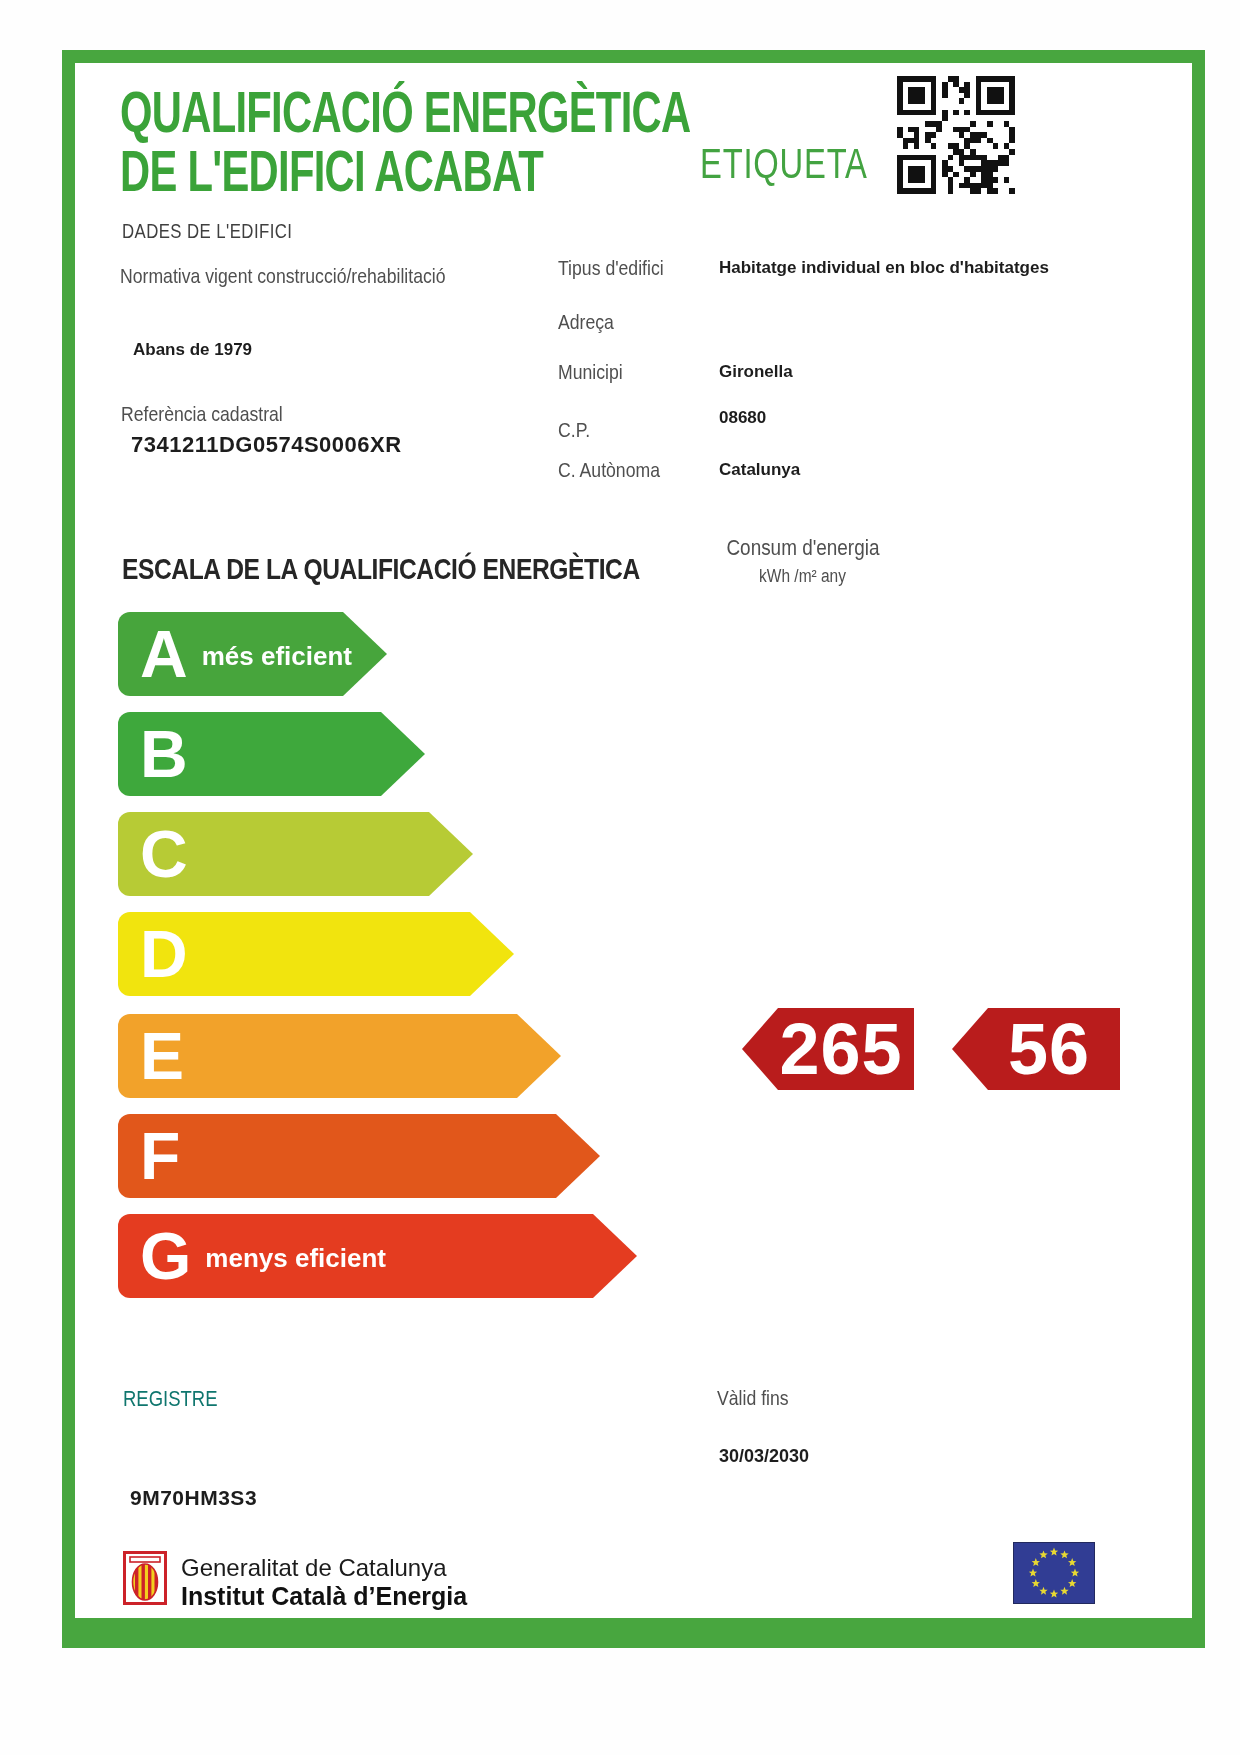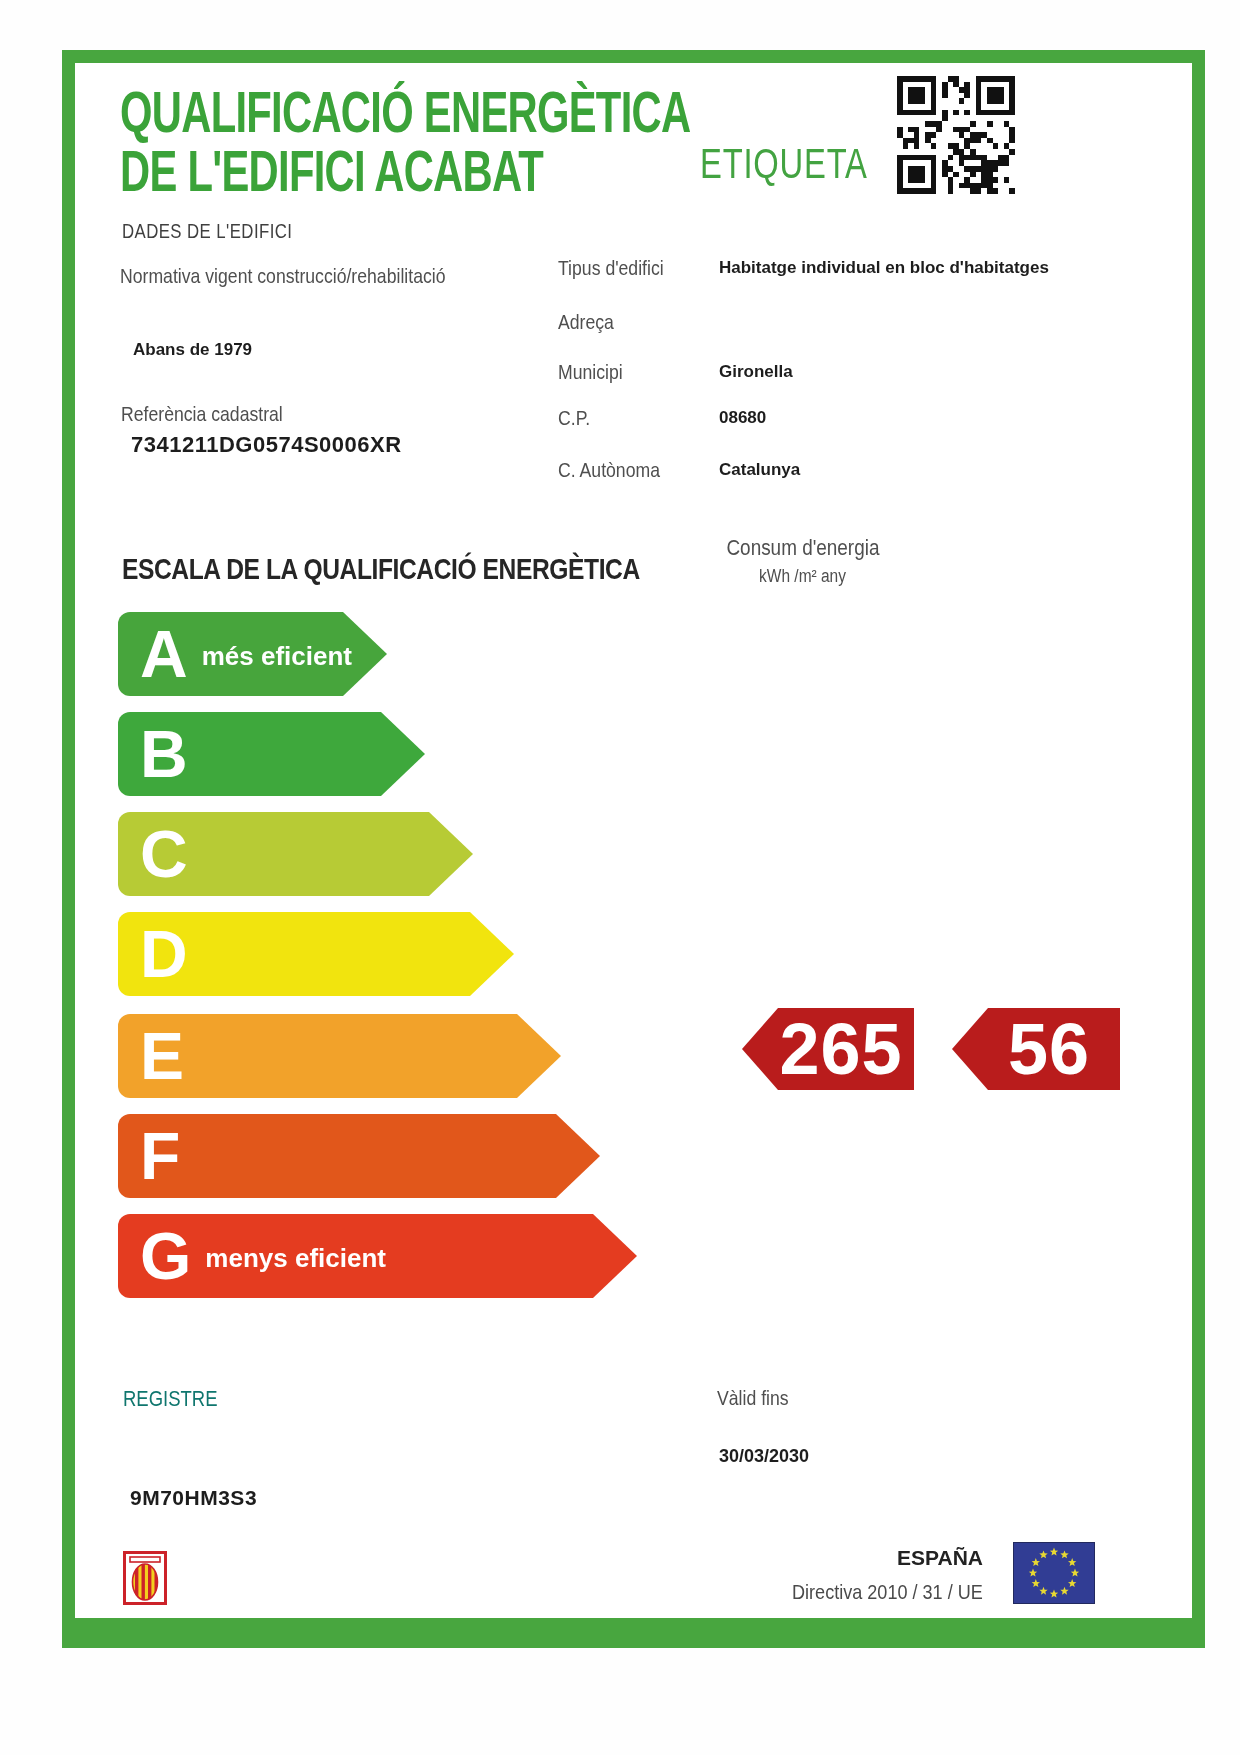--- a/index.html
+++ b/index.html
@@ -206,21 +206,21 @@
   <div class="abs val" style="left:719px;top:258px;">Habitatge individual en bloc d'habitatges</div>
 
   <div class="abs lbl" style="left:558px;top:310px;">
     <span class="cond">Adreça</span></div>
   <div class="abs val" style="left:719px;top:312px;"></div>
 
   <div class="abs lbl" style="left:558px;top:360px;">
     <span class="cond">Municipi</span></div>
   <div class="abs val" style="left:719px;top:362px;">Gironella</div>
 
-  <div class="abs lbl" style="left:558px;top:406px;">
+  <div class="abs lbl" style="left:558px;top:418px;">
     <span class="cond">C.P.</span></div>
   <div class="abs val" style="left:719px;top:408px;">08680</div>
 
   <div class="abs lbl" style="left:558px;top:458px;">
     <span class="cond">C. Autònoma</span></div>
   <div class="abs val" style="left:719px;top:460px;">Catalunya</div>
 
   <div class="abs escala-title">ESCALA DE LA QUALIFICACIÓ ENERGÈTICA</div>
 
   <div class="abs col-head" style="left:700px;top:536px;">
@@ -278,24 +278,23 @@
         </defs>
       <ellipse cx="22" cy="31" rx="12.5" ry="18" fill="#f2cf1e" stroke="#cc2229" stroke-width="1.6"></ellipse>
       <g clip-path="url(#shieldclip)">
         <rect x="12" y="12" width="3.4" height="38" fill="#cc2229"></rect>
         <rect x="18.5" y="12" width="3.4" height="38" fill="#cc2229"></rect>
         <rect x="25" y="12" width="3.4" height="38" fill="#cc2229"></rect>
         <rect x="31.5" y="12" width="3.4" height="38" fill="#cc2229"></rect>
       </g>
     </svg>
   </div>
-  <div class="abs espana-blk">
-    <div class="espana">ESPAÑA</div>
-    <div class="directiva">
-      <span class="condc" style="transform-origin:100% 50%;">Directiva 2010 / 31 / UE</span></div>
+  <div class="abs footer-org" style="left:181px;top:1554px;">
+    <div class="l1">Generalitat de Catalunya</div>
+    <div class="l2">Institut Català d’Energia</div>
   </div>
   <div class="abs euflag">
     <svg id="euflagsvg" width="82" height="62" viewBox="0 0 82 62">
       <rect x="0.5" y="0.5" width="81" height="61" fill="#313d94" stroke="#22295e" stroke-width="1"></rect>
       <g id="eustars" fill="#e7d832">
           <polygon points="41.00,5.60 42.12,8.46 45.18,8.64 42.81,10.59 43.59,13.56 41.00,11.90 38.41,13.56 39.19,10.59 36.82,8.64 39.88,8.46"></polygon>
           <polygon points="51.50,8.41 52.62,11.28 55.68,11.45 53.31,13.40 54.09,16.37 51.50,14.71 48.91,16.37 49.69,13.40 47.32,11.45 50.38,11.28"></polygon>
           <polygon points="59.19,16.10 60.30,18.96 63.37,19.14 60.99,21.09 61.77,24.06 59.19,22.40 56.60,24.06 57.38,21.09 55.00,19.14 58.07,18.96"></polygon>
           <polygon points="62.00,26.60 63.12,29.46 66.18,29.64 63.81,31.59 64.59,34.56 62.00,32.90 59.41,34.56 60.19,31.59 57.82,29.64 60.88,29.46"></polygon>
           <polygon points="59.19,37.10 60.30,39.96 63.37,40.14 60.99,42.09 61.77,45.06 59.19,43.40 56.60,45.06 57.38,42.09 55.00,40.14 58.07,39.96"></polygon>

